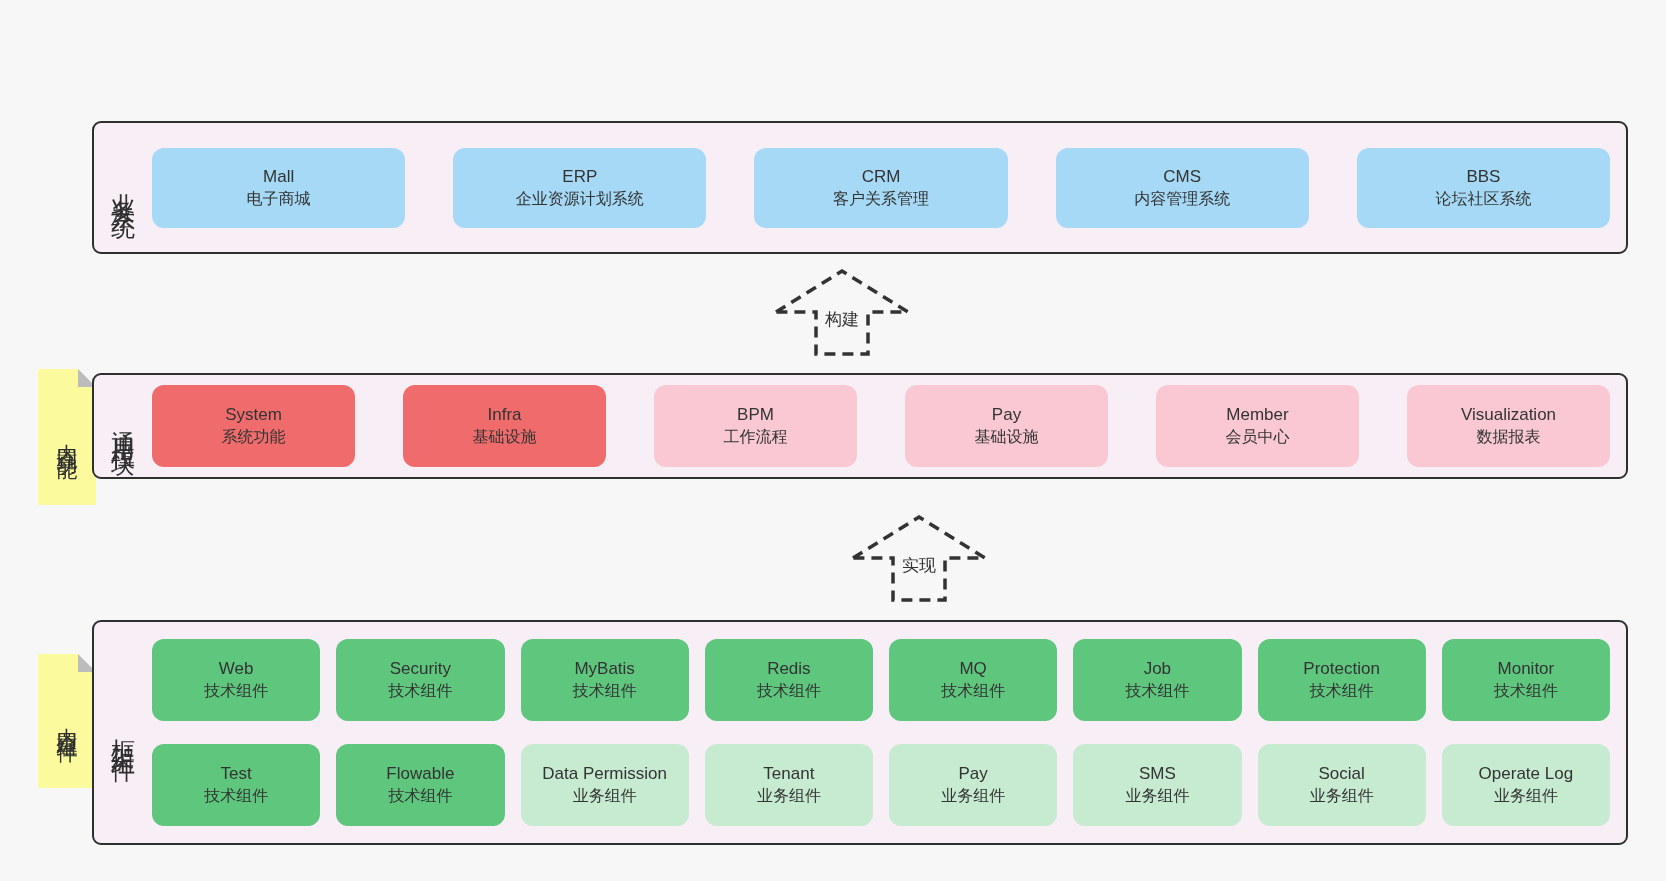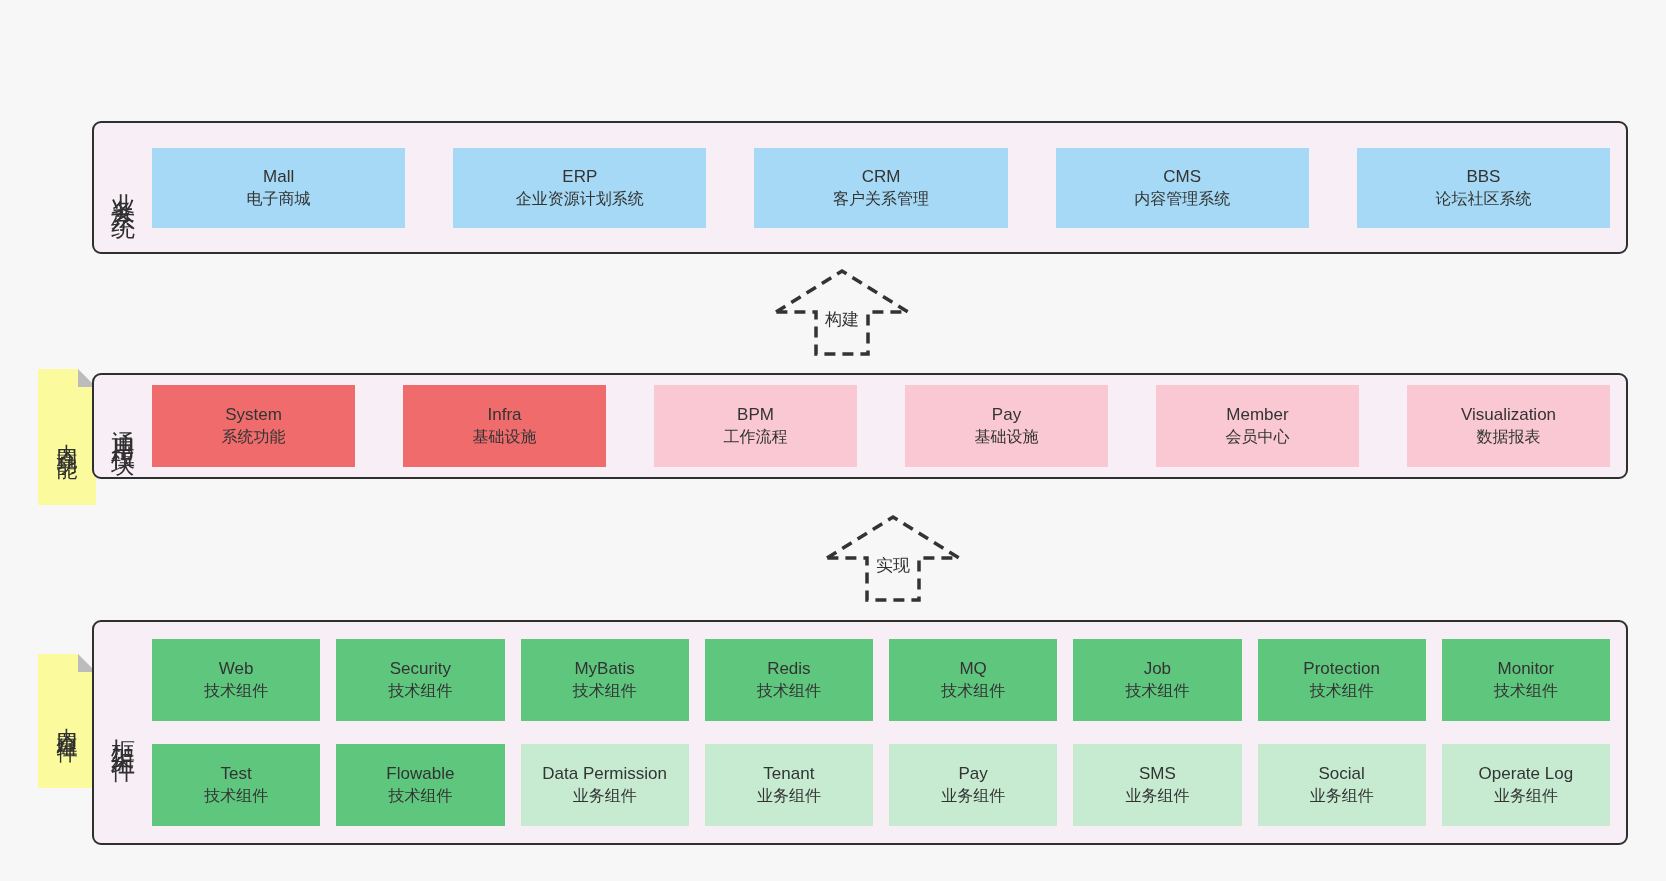--- a/index.html
+++ b/index.html
@@ -55,21 +55,21 @@
     justify-content: center;
     gap: 23px;
     padding: 0 16px 0 0;
   }
   .row8 { display: flex; gap: 16px; }
 
   
   .box {
     flex: 1;
     height: 80px;
-    border-radius: 0;
+    border-radius: 12px;
     display: flex;
     flex-direction: column;
     align-items: center;
     justify-content: center;
     text-align: center;
     line-height: 22px;
   }
   #band2 .box, #band3 .box { height: 82px; }
   .box .en { font-size: 17px; }
   .box .zh { font-size: 16px; }
@@ -104,21 +104,21 @@
     writing-mode: vertical-rl;
     text-orientation: upright;
     font-size: 21px;
     letter-spacing: 5px;
     color: #2f2f2f;
   }
 
   
   .arrow { position: absolute; z-index: 0; }
   #arrow1 { left: 772px; top: 266px; }
-  #arrow2 { left: 823px; top: 512px; }
+  #arrow2 { left: 849px; top: 512px; }
   .arrow svg { display: block; }
   .arrow text {
     font-family: "Liberation Sans", "DejaVu Sans", sans-serif;
     font-size: 17px;
     fill: #333;
   }
 </style>
 </head>
 <body>
 

